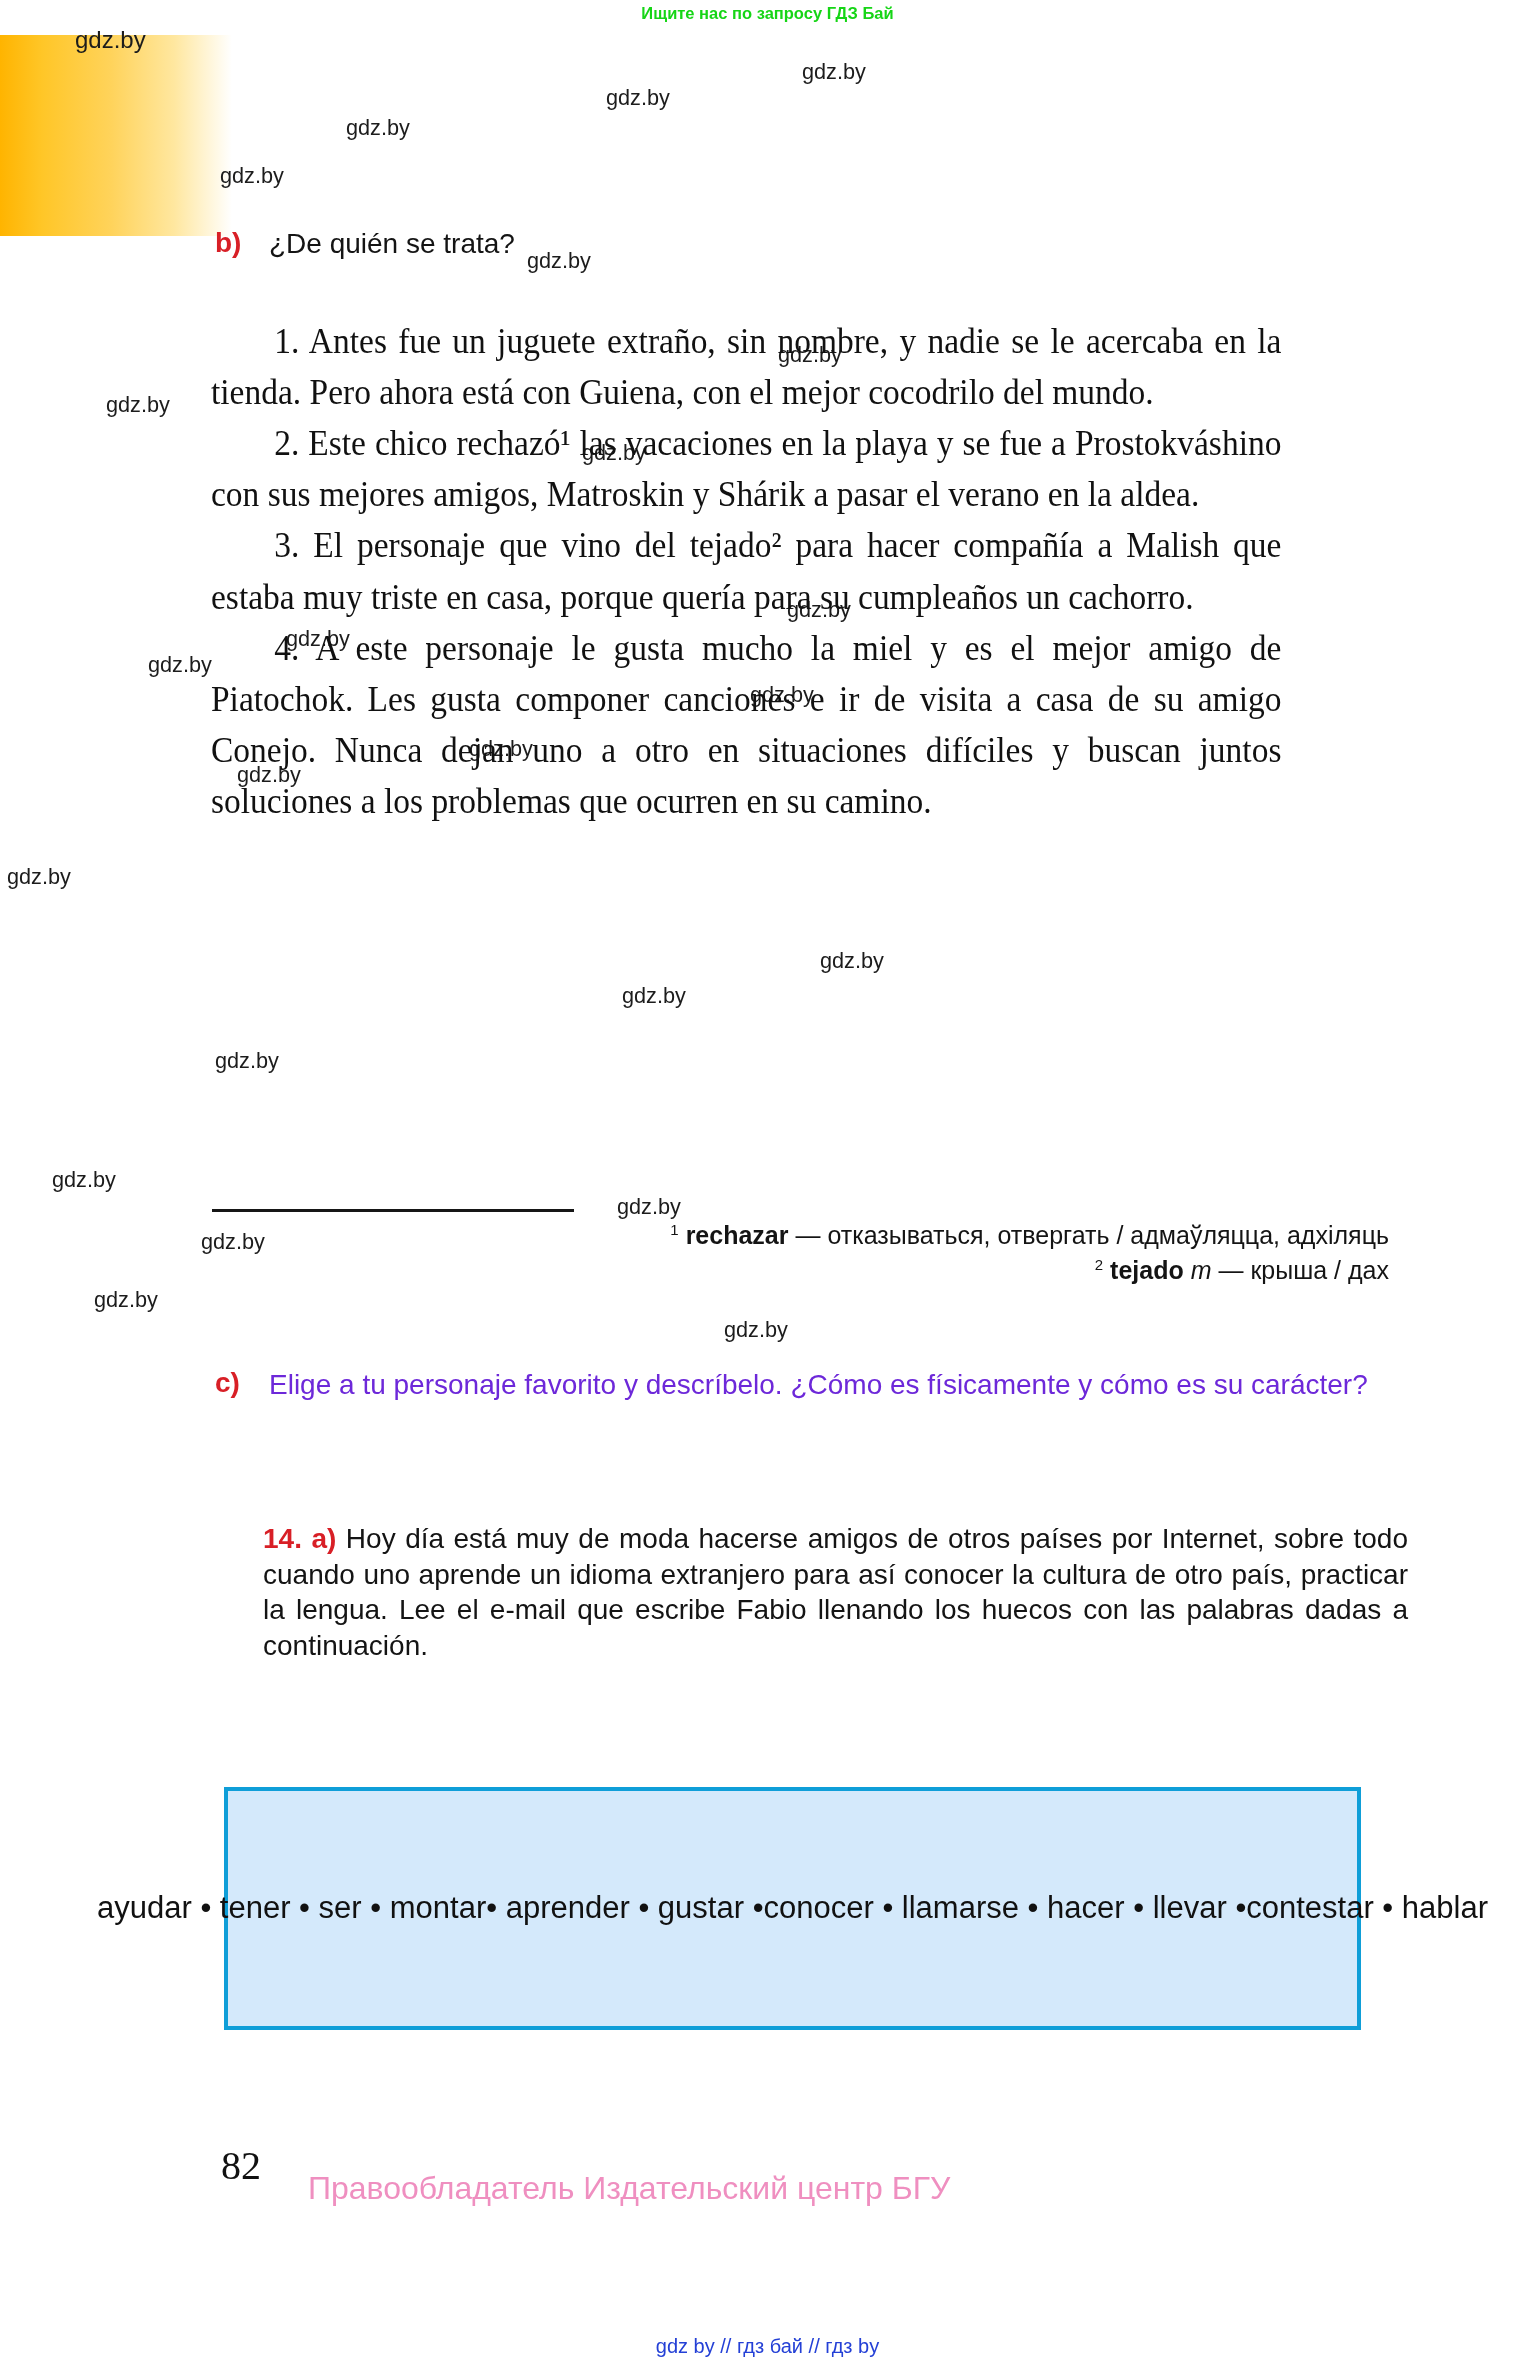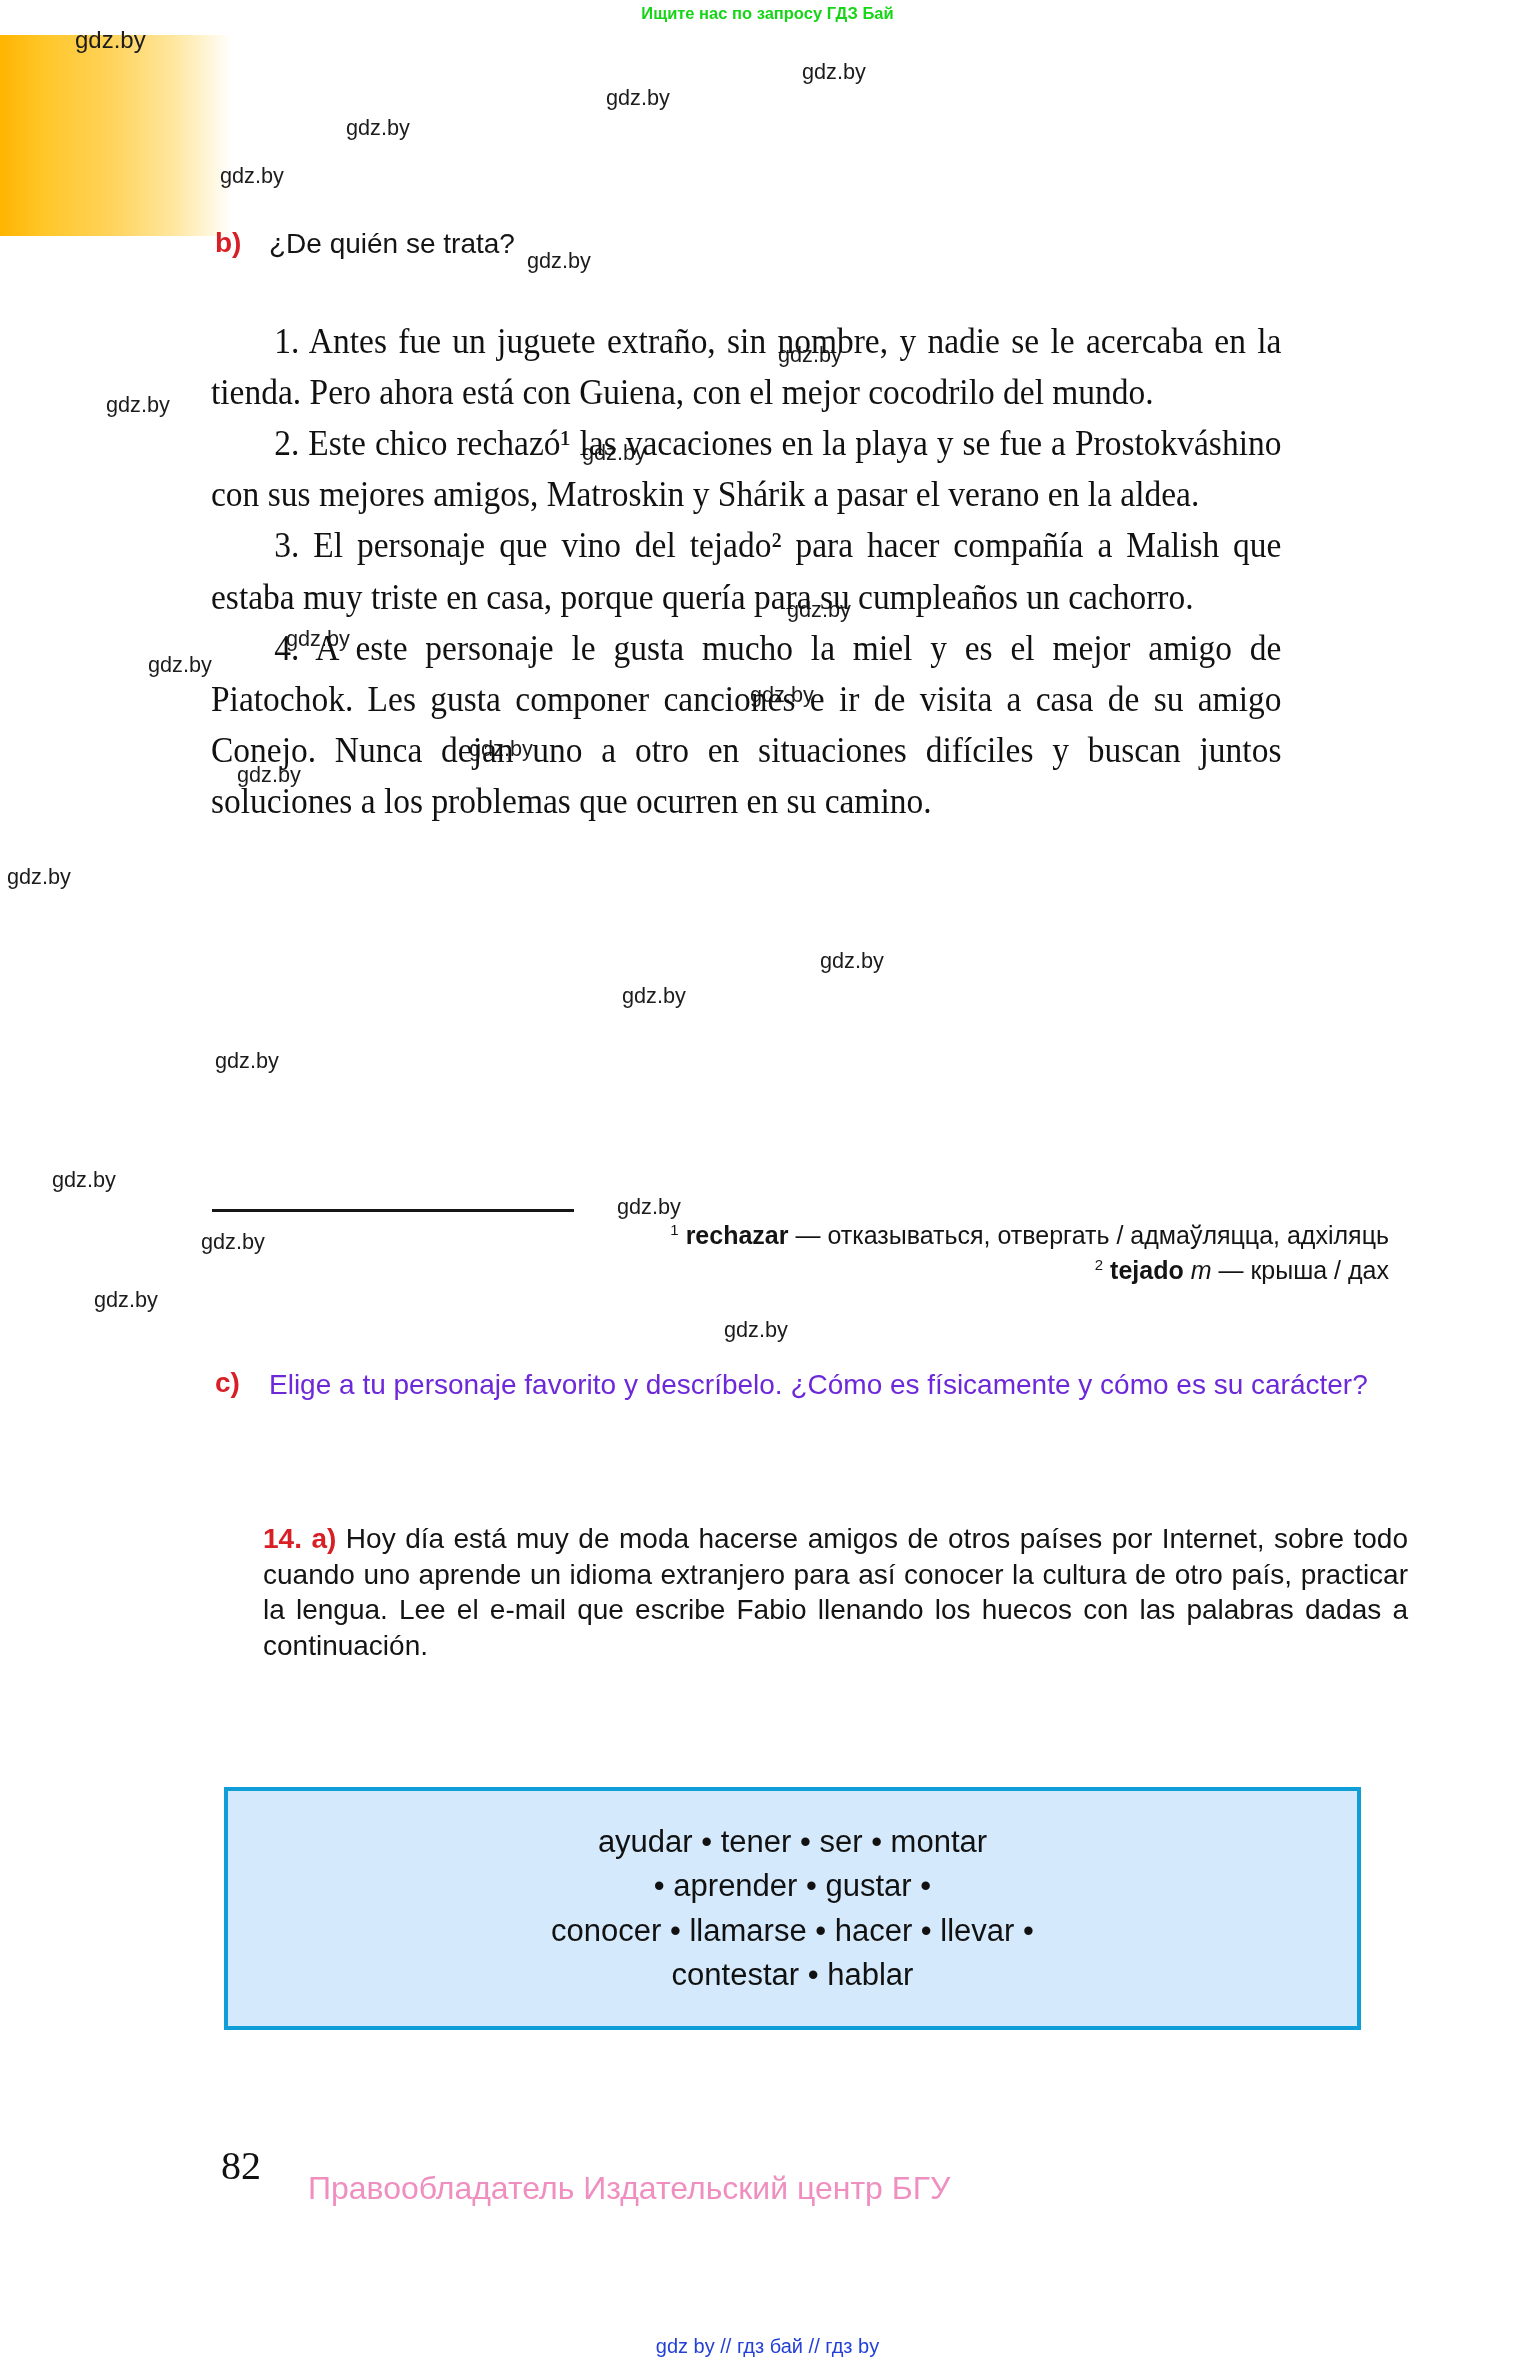--- a/index.html
+++ b/index.html
@@ -168,21 +168,21 @@
   .wordbox {
     position: absolute;
     left: 224px;
     top: 1787px;
     width: 1137px;
     height: 243px;
     box-sizing: border-box;
     border: 4.3px solid #0f9ed8;
     background: #d4e9fb;
     display: flex;
-    flex-direction: column;
+    flex-direction: row;
     align-items: center;
     justify-content: center;
   }
   .wordbox .line {
     font-family: "Liberation Sans", sans-serif;
     font-size: 31px;
     line-height: 1.42;
     color: #111111;
     text-align: center;
     white-space: nowrap;

